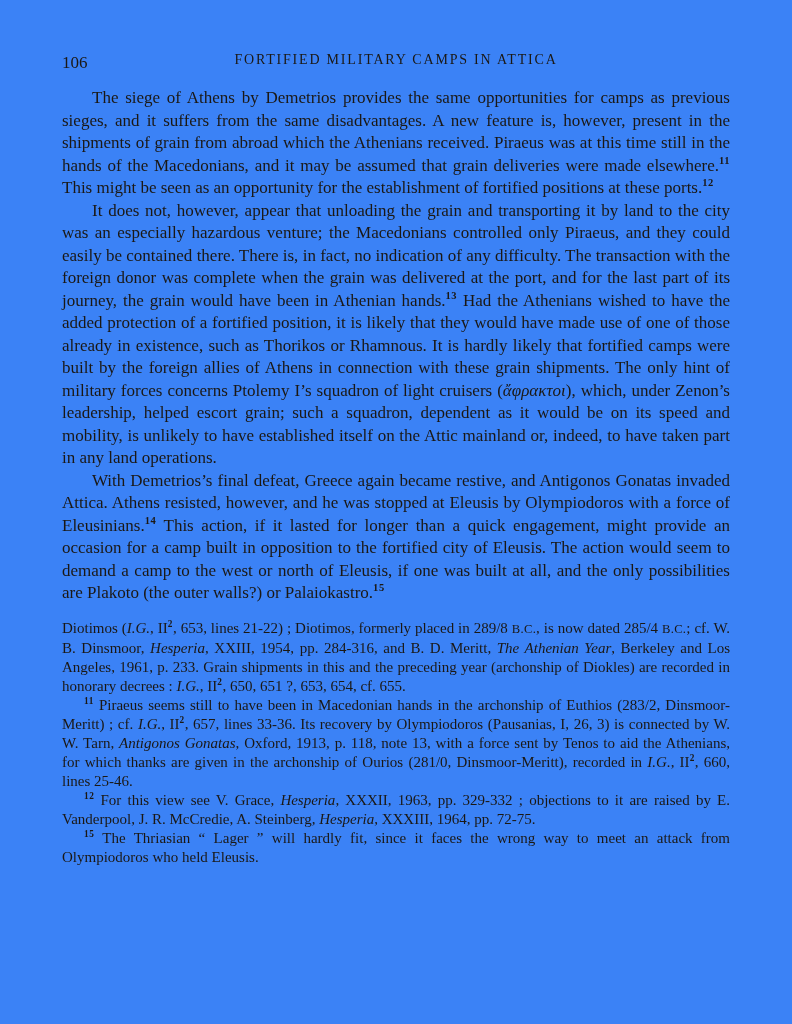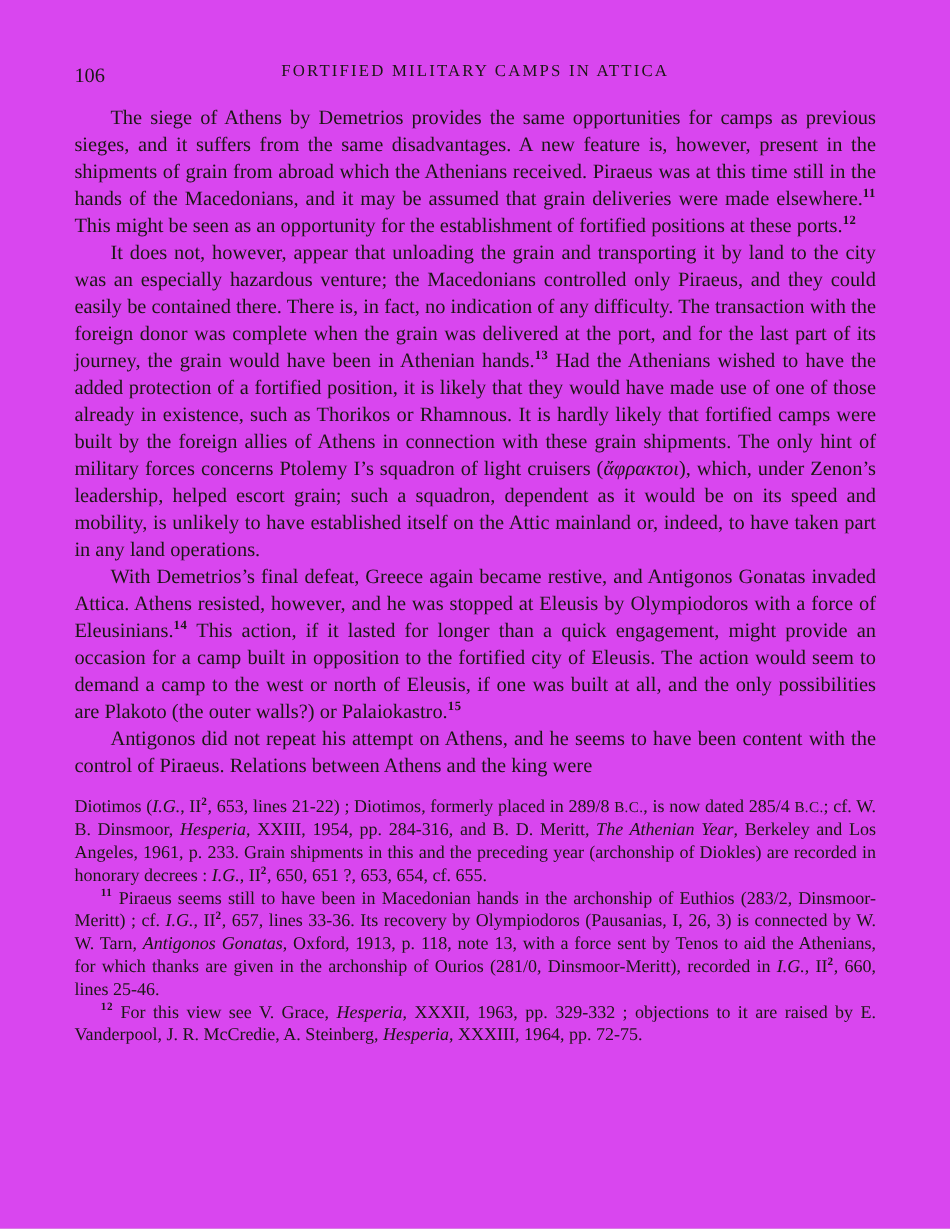--- a/index.html
+++ b/index.html
@@ -2,21 +2,21 @@
 <html><head>
 <meta charset="utf-8">
 <style>
   * { margin: 0; padding: 0; box-sizing: border-box; }
   html, body { background: #d8d8d4; }
   .page {
     position: relative;
     width: 792px;
     height: 1024px;
     margin: 0 auto;
-    background: #d946ef;
+    background: #3b82f6;
     color: #1b1814;
     font-family: "Liberation Serif", "DejaVu Serif", serif;
     overflow: hidden;
   }
   .content {
     position: absolute;
     left: 62px;
     top: 52px;
     width: 668px;
   }
@@ -70,23 +70,23 @@
 
     <header class="page-header">
       <span class="page-number">106</span>
       <h1 class="running-head">FORTIFIED MILITARY CAMPS IN ATTICA</h1>
     </header>
 
     <main class="body-text">
       <p class="para"><span>The siege of Athens by Demetrios provides the same opportunities for camps as previous sieges, and it suffers from the same disadvantages. A new feature is, however, present in the shipments of grain from abroad which the Athenians received. Piraeus was at this time still in the hands of the Macedonians, and it may be assumed that grain deliveries were made elsewhere.</span><sup>11</sup><span> This might be seen as an opportunity for the establishment of fortified positions at these ports.</span><sup>12</sup></p>
       <p class="para"><span>It does not, however, appear that unloading the grain and transporting it by land to the city was an especially hazardous venture; the Macedonians controlled only Piraeus, and they could easily be contained there. There is, in fact, no indication of any difficulty. The transaction with the foreign donor was complete when the grain was delivered at the port, and for the last part of its journey, the grain would have been in Athenian hands.</span><sup>13</sup><span> Had the Athenians wished to have the added protection of a fortified position, it is likely that they would have made use of one of those already in existence, such as Thorikos or Rhamnous. It is hardly likely that fortified camps were built by the foreign allies of Athens in connection with these grain shipments. The only hint of military forces concerns Ptolemy I’s squadron of light cruisers (</span><span class="it">ἄφρακτοι</span><span>), which, under Zenon’s leadership, helped escort grain; such a squadron, dependent as it would be on its speed and mobility, is unlikely to have established itself on the Attic mainland or, indeed, to have taken part in any land operations.</span></p>
       <p class="para"><span>With Demetrios’s final defeat, Greece again became restive, and Antigonos Gonatas invaded Attica. Athens resisted, however, and he was stopped at Eleusis by Olympiodoros with a force of Eleusinians.</span><sup>14</sup><span> This action, if it lasted for longer than a quick engagement, might provide an occasion for a camp built in opposition to the fortified city of Eleusis. The action would seem to demand a camp to the west or north of Eleusis, if one was built at all, and the only possibilities are Plakoto (the outer walls?) or Palaiokastro.</span><sup>15</sup></p>
-      <p class="para"><span>Antigonos did not repeat his attempt on Athens, and he seems to have been content with the control of Piraeus. Relations between Athens and the king were</span></p>
     </main>
 
     <section class="footnotes">
       <p class="fn fn-cont"><span>Diotimos (</span><span class="it">I.G.</span><span>, II</span><sup>2</sup><span>, 653, lines 21-22) ; Diotimos, formerly placed in 289/8 </span><span class="sc">B.C.</span><span>, is now dated 285/4 </span><span class="sc">B.C.</span><span>; cf. W. B. Dinsmoor, </span><span class="it">Hesperia</span><span>, XXIII, 1954, pp. 284-316, and B. D. Meritt, </span><span class="it">The Athenian Year</span><span>, Berkeley and Los Angeles, 1961, p. 233. Grain shipments in this and the preceding year (archonship of Diokles) are recorded in honorary decrees : </span><span class="it">I.G.</span><span>, II</span><sup>2</sup><span>, 650, 651 ?, 653, 654, cf. 655.</span></p>
       <p class="fn"><sup>11</sup><span> Piraeus seems still to have been in Macedonian hands in the archonship of Euthios (283/2, Dinsmoor-Meritt) ; cf. </span><span class="it">I.G.</span><span>, II</span><sup>2</sup><span>, 657, lines 33-36. Its recovery by Olympiodoros (Pausanias, I, 26, 3) is connected by W. W. Tarn, </span><span class="it">Antigonos Gonatas</span><span>, Oxford, 1913, p. 118, note 13, with a force sent by Tenos to aid the Athenians, for which thanks are given in the archonship of Ourios (281/0, Dinsmoor-Meritt), recorded in </span><span class="it">I.G.</span><span>, II</span><sup>2</sup><span>, 660, lines 25-46.</span></p>
       <p class="fn"><sup>12</sup><span> For this view see V. Grace, </span><span class="it">Hesperia</span><span>, XXXII, 1963, pp. 329-332 ; objections to it are raised by E. Vanderpool, J. R. McCredie, A. Steinberg, </span><span class="it">Hesperia</span><span>, XXXIII, 1964, pp. 72-75.</span></p>
+      <p class="fn"><sup>15</sup><span> The Thriasian “ Lager ” will hardly fit, since it faces the wrong way to meet an attack from Olympiodoros who held Eleusis.</span></p>
     </section>
 
   </div>
 </div>
 
 </body></html>

